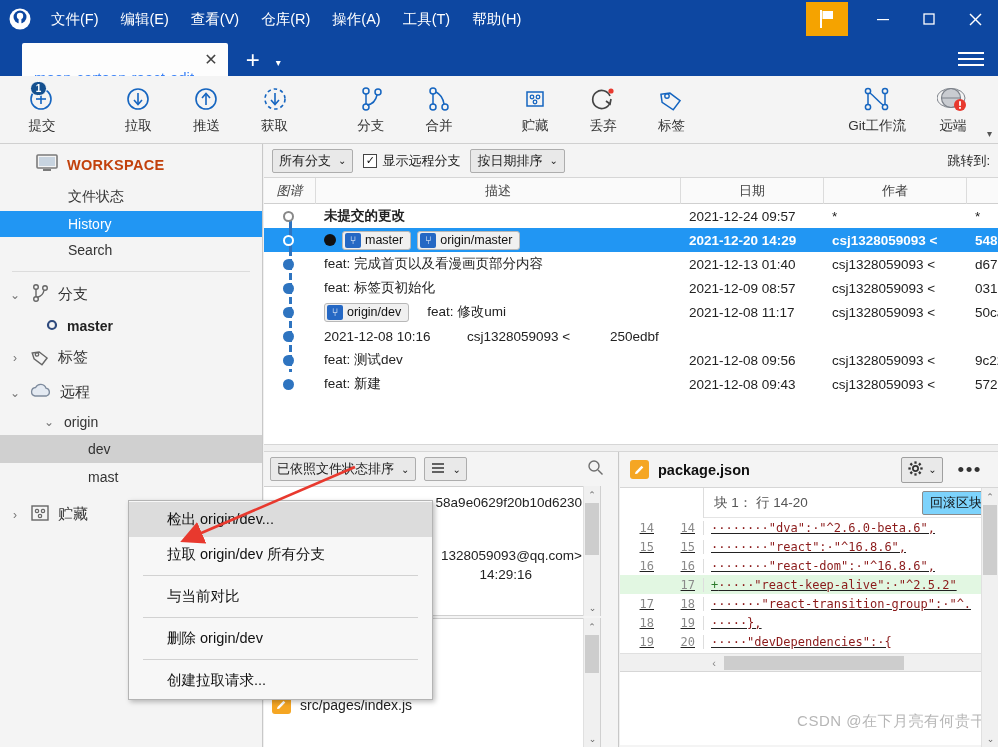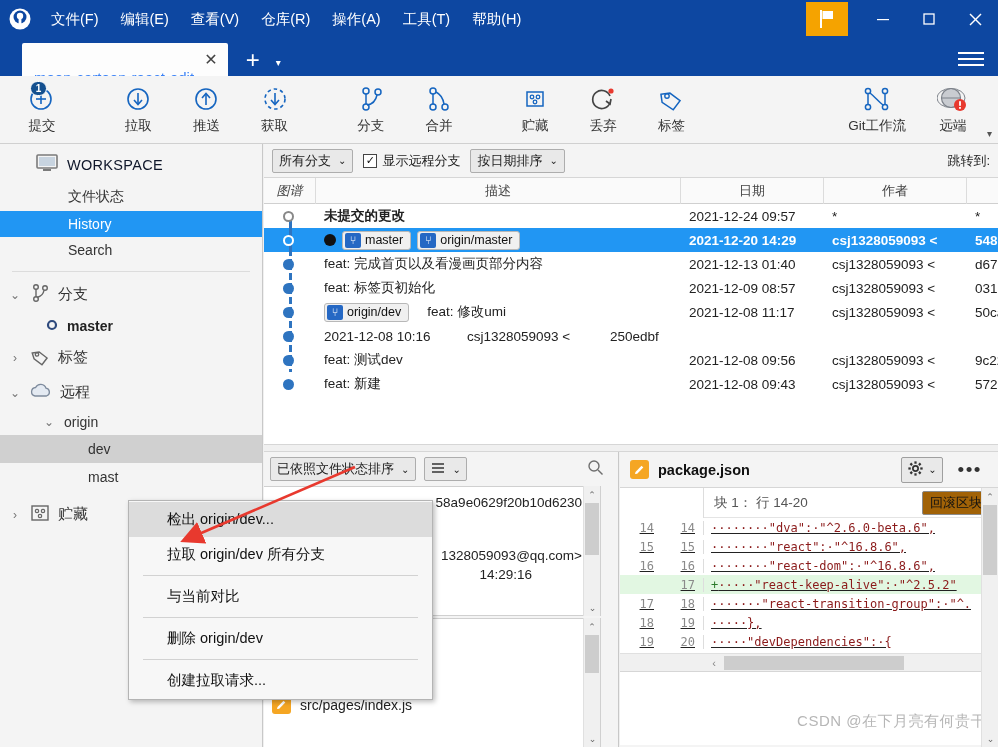--- a/index.html
+++ b/index.html
@@ -75,21 +75,21 @@
   .tb-caret-down { margin-left:auto; margin-right:6px; color:#555; font-size:10px; align-self:flex-end; margin-bottom:4px; cursor:pointer;}
 
   
   .sidebar {
     position:absolute; left:0; top:144px; width:263px; height:603px;
     background:#f4f4f4; border-right:1px solid #c8c8c8; overflow:hidden;
   }
   .sb-workspace {
     display:flex; align-items:center; gap:9px; padding:10px 0 8px 36px;
   }
-  .sb-ws-label { font-size:14.5px; font-weight:normal; color:#0f172a; letter-spacing:.3px; }
+  .sb-ws-label { font-size:14.5px; font-weight:bold; color:#c2410c; letter-spacing:.3px; }
   .sb-sub { padding:5px 0 5px 68px; font-size:14px; color:#333; cursor:pointer; }
   .sb-sub.selected { background:#2196f3; color:#fff; }
   .sb-divider { height:1px; background:#dcdcdc; margin:8px 12px 4px 12px; }
   .sb-group {
     display:flex; align-items:center; gap:7px; padding:6px 0 6px 8px; cursor:pointer;
   }
   .sb-chev { width:14px; display:flex; align-items:center; justify-content:center; color:#777; font-size:12px;}
   .sb-group-label { font-size:15px; color:#333; font-weight:500; }
   .sb-branch {
     display:flex; align-items:center; gap:9px; padding:5px 0 5px 46px; cursor:pointer;
@@ -210,21 +210,21 @@
     display:flex; align-items:center; gap:4px; padding:0 5px; border-radius:2px; cursor:pointer;
   }
   .dots { padding:0 6px; font-size:19px; letter-spacing:1.5px; color:#333; cursor:pointer; line-height:1; }
   .hunk-bar {
     display:flex; align-items:center; height:30px; background:#fff;
     border-bottom:1px solid #e4e4e4; font-size:13.5px; color:#555;
   }
   .hunk-gutter { width:84px; flex:0 0 84px; border-right:1px solid #ddd; height:30px; background:#fff; }
   .hunk-label { padding-left:10px; color:#555; }
   .rollback-btn {
-    margin-left:auto; margin-right:8px; background:#a16207; border:1px solid #8b8b8b;
+    margin-left:auto; margin-right:8px; background:#7dd3fc; border:1px solid #8b8b8b;
     padding:2px 7px; font-size:13px; border-radius:2px; cursor:pointer; color:#111;
   }
   .diff-area { background:#fff; height:135px; overflow:hidden; position:relative;text-decoration:underline; }
   .dl { display:flex; height:19px; align-items:center; font-family:"DejaVu Sans Mono","Liberation Mono",monospace; font-size:12px; }
   .dl.added { background:#e2f7e2; }
   .ln {
     width:42px; flex:0 0 42px; text-align:right; padding-right:8px; color:#8a8a8a;
   }
   .ln.b { border-right:1px solid #ddd; }
   .dcode { padding-left:7px; color:#8b1a1a; white-space:pre; overflow:hidden; }

